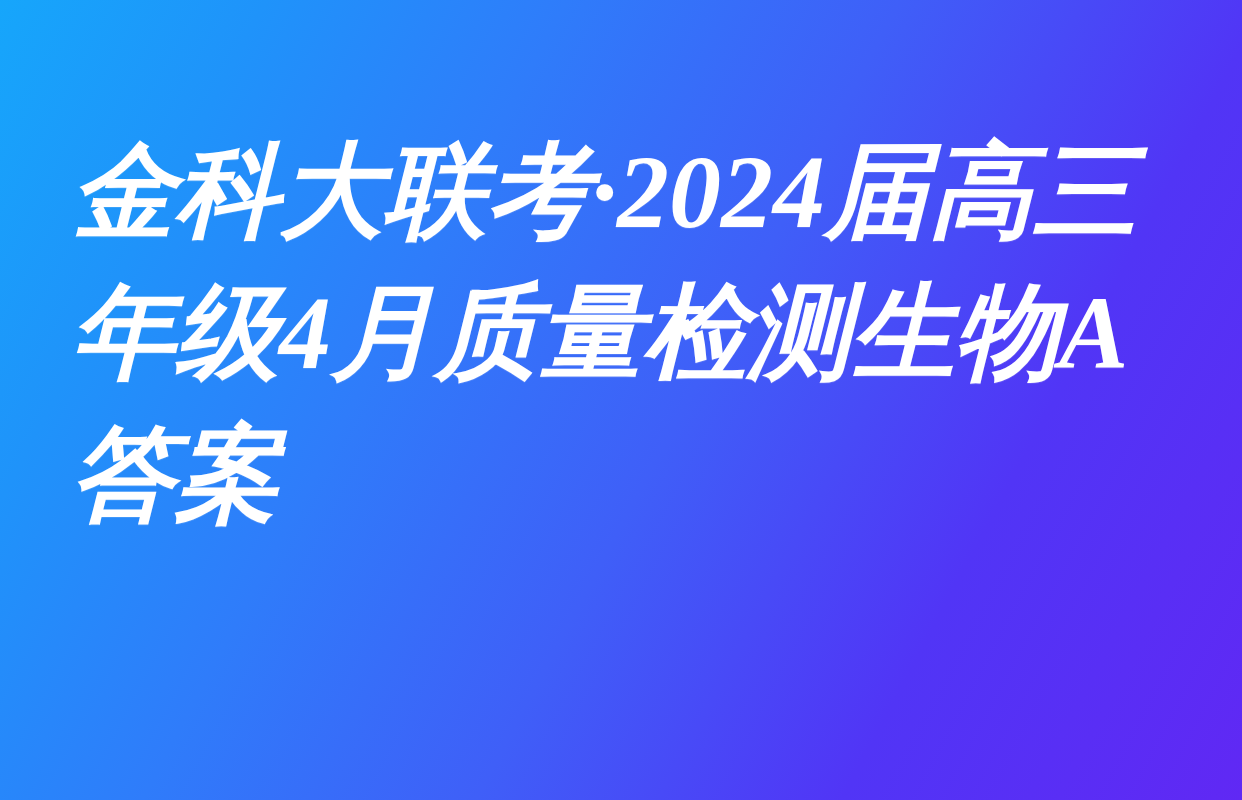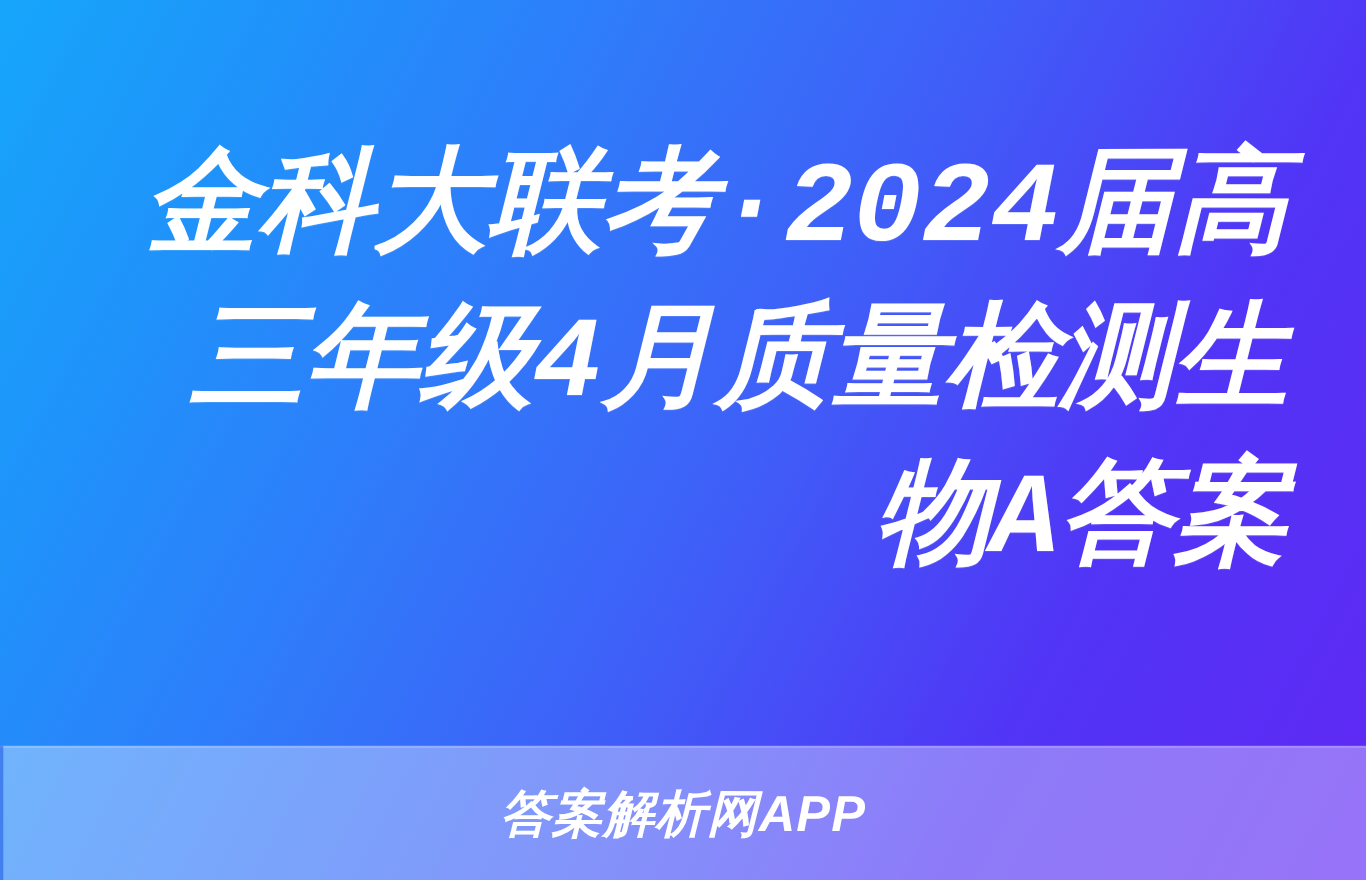--- a/index.html
+++ b/index.html
@@ -37,27 +37,27 @@
     align-items: center;
     justify-content: center;
     box-sizing: border-box;
     padding: 0 70px 12px 70px;
   }
 
   .title-text {
     width: 1100px;
     margin: 12px;
     color: #ffffff;
-    font-family: Liberation Mono, monospace;
+    font-family: Liberation Serif, serif;
     font-size: 104px;
     font-weight: 700;
     font-style: italic;
     line-height: 1.36;
     letter-spacing: 0px;
-    text-align: right;
+    text-align: left;
     white-space: normal;
     word-break: break-all;
     text-shadow: 0 1px 0 rgba(255,255,255,0.12);
   }
 
   
   .footer-band {
     position: absolute;
     left: 0;
     top: 678px;
@@ -102,19 +102,14 @@
 </style>
 </head>
 <body>
 
 <div id="poster">
 
   <div class="title-block">
     <h1 class="title-text">金科大联考·2024届高三年级4月质量检测生物A答案</h1>
   </div>
 
-  <div class="footer-band">
-    <div class="footer-edge-top"></div>
-    <div class="footer-edge-left"></div>
-    <div class="watermark">答案解析网APP</div>
-  </div>
 
 </div>
 
 </body></html>

